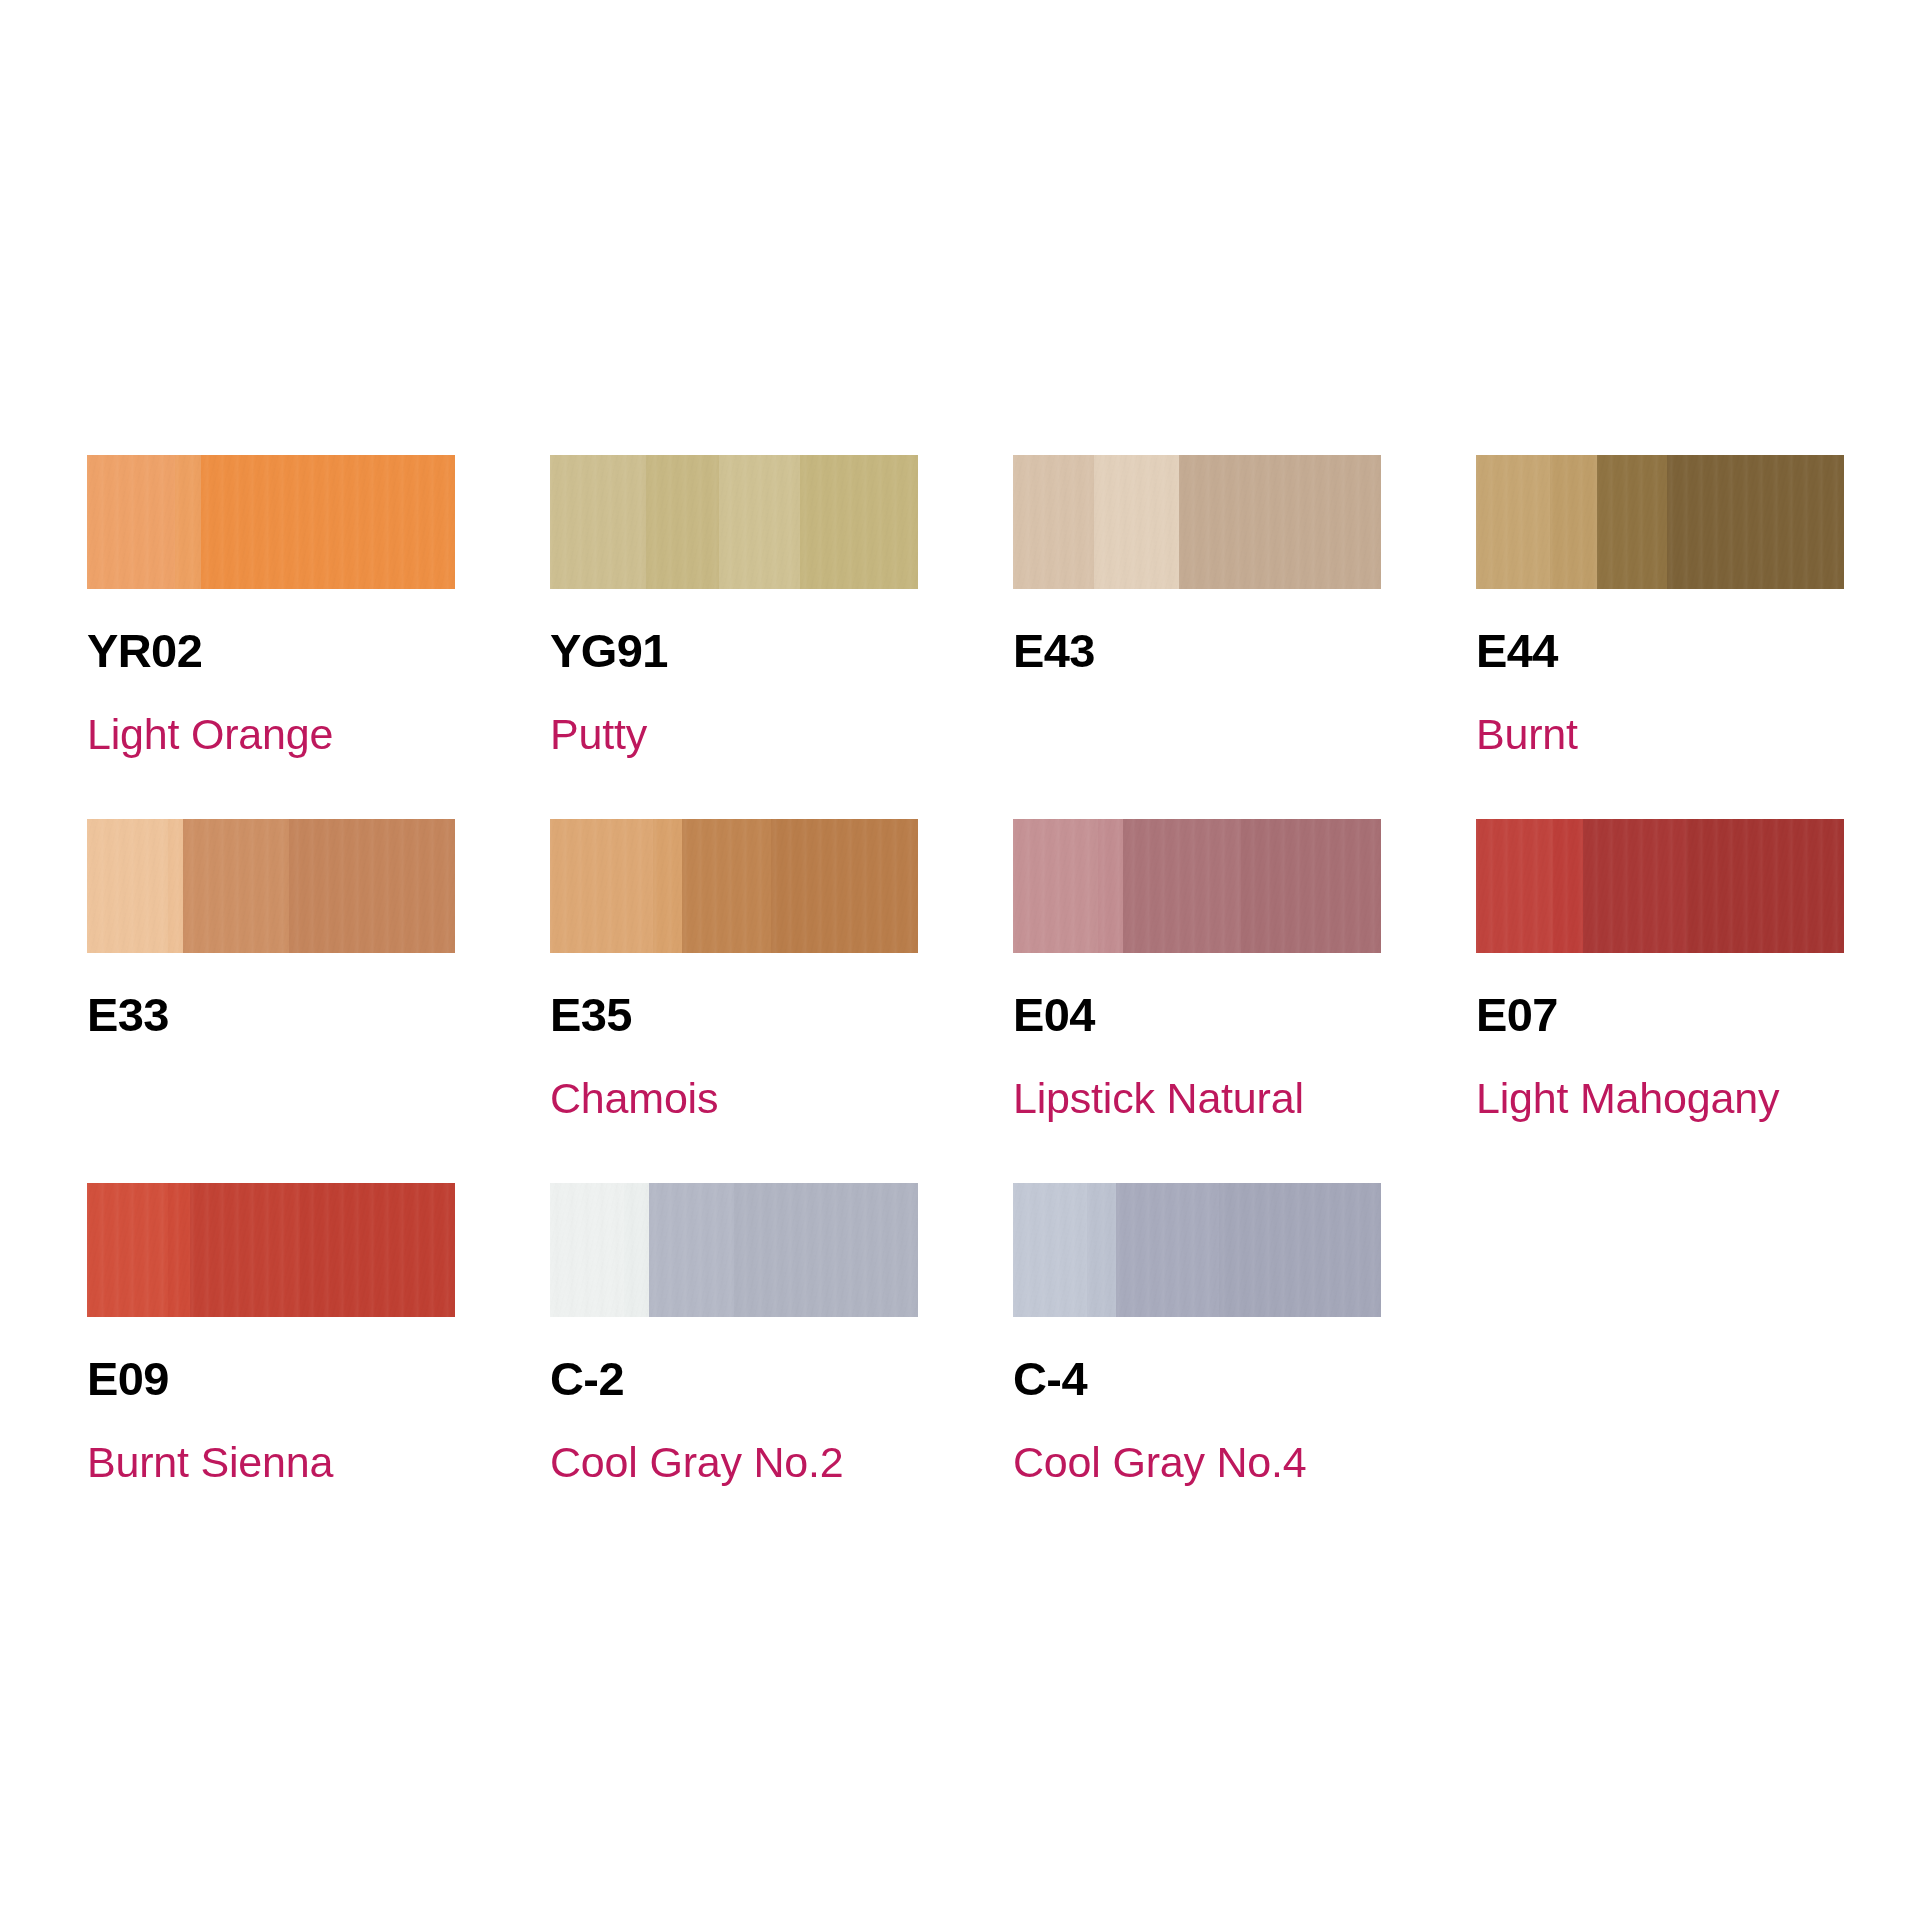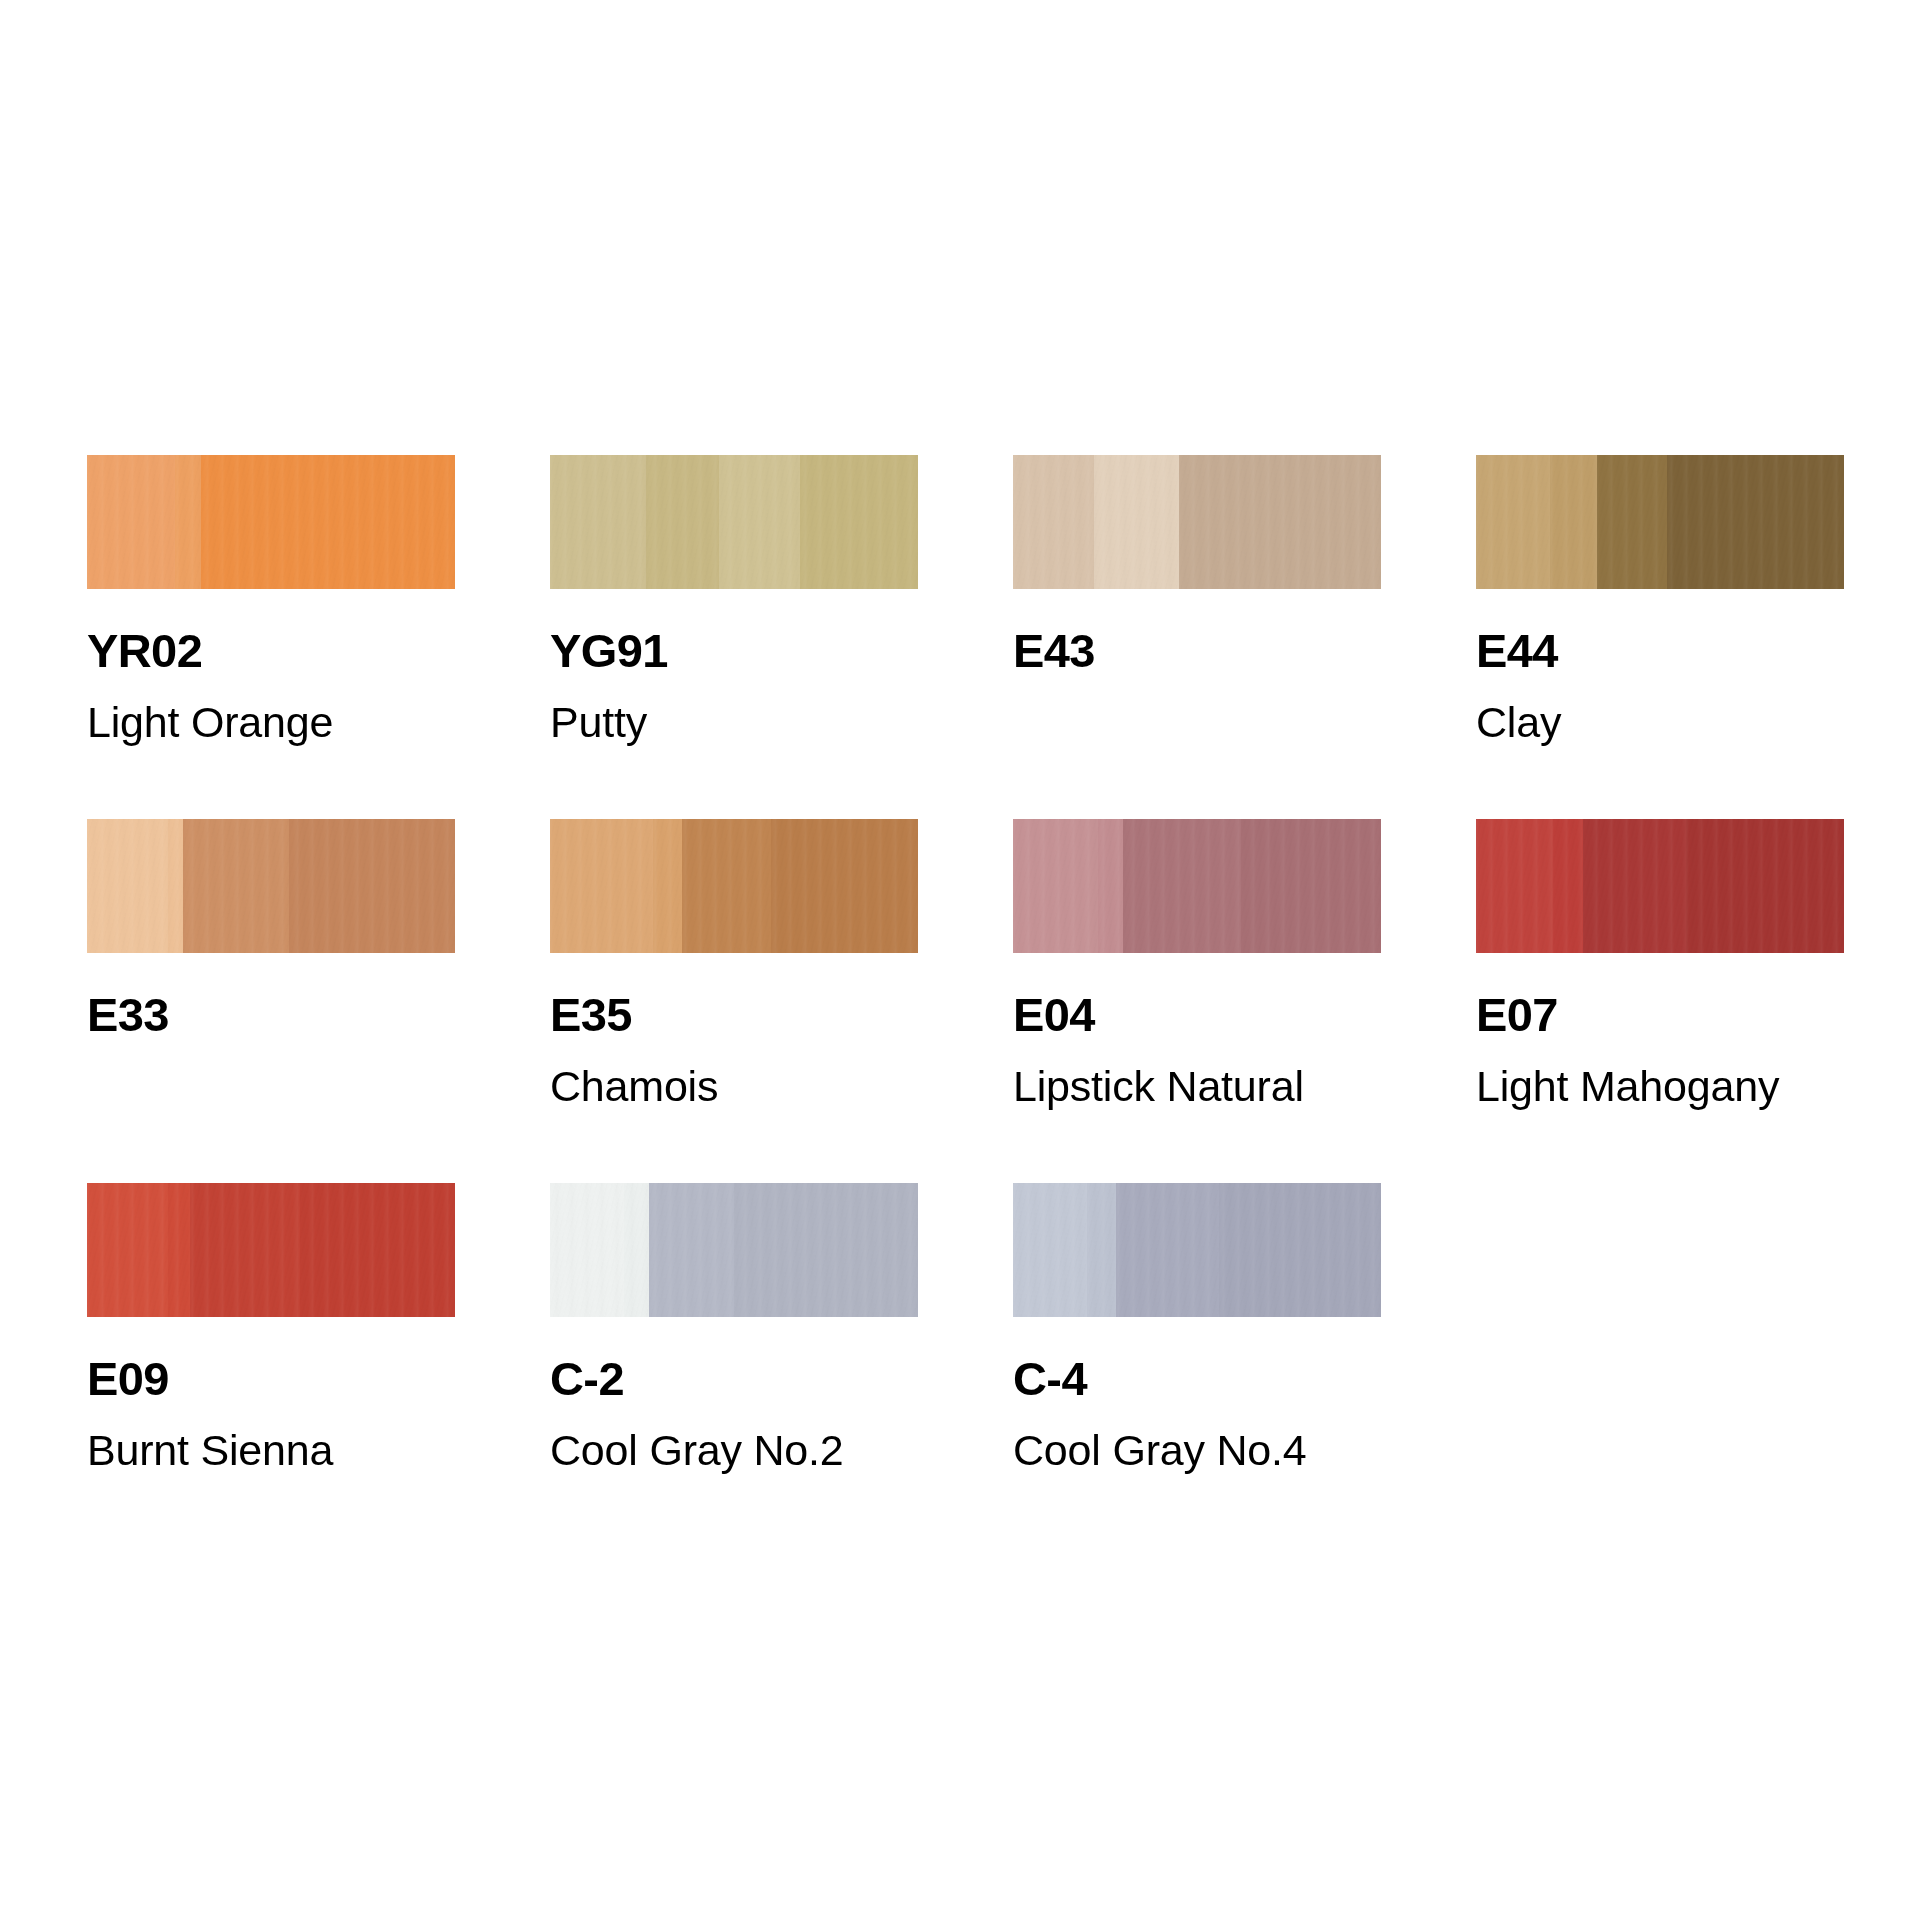--- a/index.html
+++ b/index.html
@@ -72,26 +72,26 @@
     margin-top: 38px;
     font-size: 47px;
     font-weight: bold;
     line-height: 1.0;
     letter-spacing: -0.6px;
     color: #000000;
     white-space: nowrap;
   }
 
   .name {
-    margin-top: 26px;
+    margin-top: 38px;
     font-size: 43px;
     font-weight: normal;
     line-height: 1.05;
     letter-spacing: -0.2px;
-    color: #000000;
+    color: #be185d;
     white-space: nowrap;
   }
 </style>
 </head>
 <body>
 
 <div class="sheet">
   <div class="grid" id="swatch-grid">
       <div class="cell">
         <div class="swatch" style="background: linear-gradient(90deg, rgb(238, 162, 105) 0%, rgb(238, 162, 105) 24%, rgb(237, 160, 97) 24%, rgb(237, 160, 97) 31%, rgb(238, 143, 67) 31%, rgb(238, 143, 67) 100%, rgb(236, 138, 62) 100%, rgb(236, 138, 62) 100%);"></div>
@@ -103,21 +103,21 @@
         <div class="code">YG91</div>
         <div class="name">Putty</div>
       </div>
       <div class="cell">
         <div class="swatch" style="background: linear-gradient(90deg, rgb(216, 194, 171) 0%, rgb(216, 194, 171) 22%, rgb(226, 208, 187) 22%, rgb(226, 208, 187) 45%, rgb(196, 171, 147) 45%, rgb(196, 171, 147) 100%, rgb(191, 166, 142) 100%, rgb(191, 166, 142) 100%);"></div>
         <div class="code">E43</div>
       </div>
       <div class="cell">
         <div class="swatch" style="background: linear-gradient(90deg, rgb(198, 166, 115) 0%, rgb(198, 166, 115) 20%, rgb(191, 158, 105) 20%, rgb(191, 158, 105) 33%, rgb(143, 115, 66) 33%, rgb(143, 115, 66) 52%, rgb(124, 98, 56) 52%, rgb(124, 98, 56) 100%, rgb(120, 96, 54) 100%, rgb(120, 96, 54) 100%);"></div>
         <div class="code">E44</div>
-        <div class="name">Clay</div>
+        <div class="name">Burnt</div>
       </div>
       <div class="cell">
         <div class="swatch" style="background: linear-gradient(90deg, rgb(238, 196, 156) 0%, rgb(238, 196, 156) 22%, rgb(237, 192, 150) 22%, rgb(237, 192, 150) 26%, rgb(205, 144, 101) 26%, rgb(205, 144, 101) 55%, rgb(196, 133, 92) 55%, rgb(196, 133, 92) 100%, rgb(189, 126, 87) 100%, rgb(189, 126, 87) 100%);"></div>
         <div class="code">E33</div>
       </div>
       <div class="cell">
         <div class="swatch" style="background: linear-gradient(90deg, rgb(221, 168, 117) 0%, rgb(221, 168, 117) 28%, rgb(217, 162, 108) 28%, rgb(217, 162, 108) 36%, rgb(192, 133, 81) 36%, rgb(192, 133, 81) 60%, rgb(185, 125, 74) 60%, rgb(185, 125, 74) 100%, rgb(154, 100, 54) 100%, rgb(154, 100, 54) 100%);"></div>
         <div class="code">E35</div>
         <div class="name">Chamois</div>
       </div>

